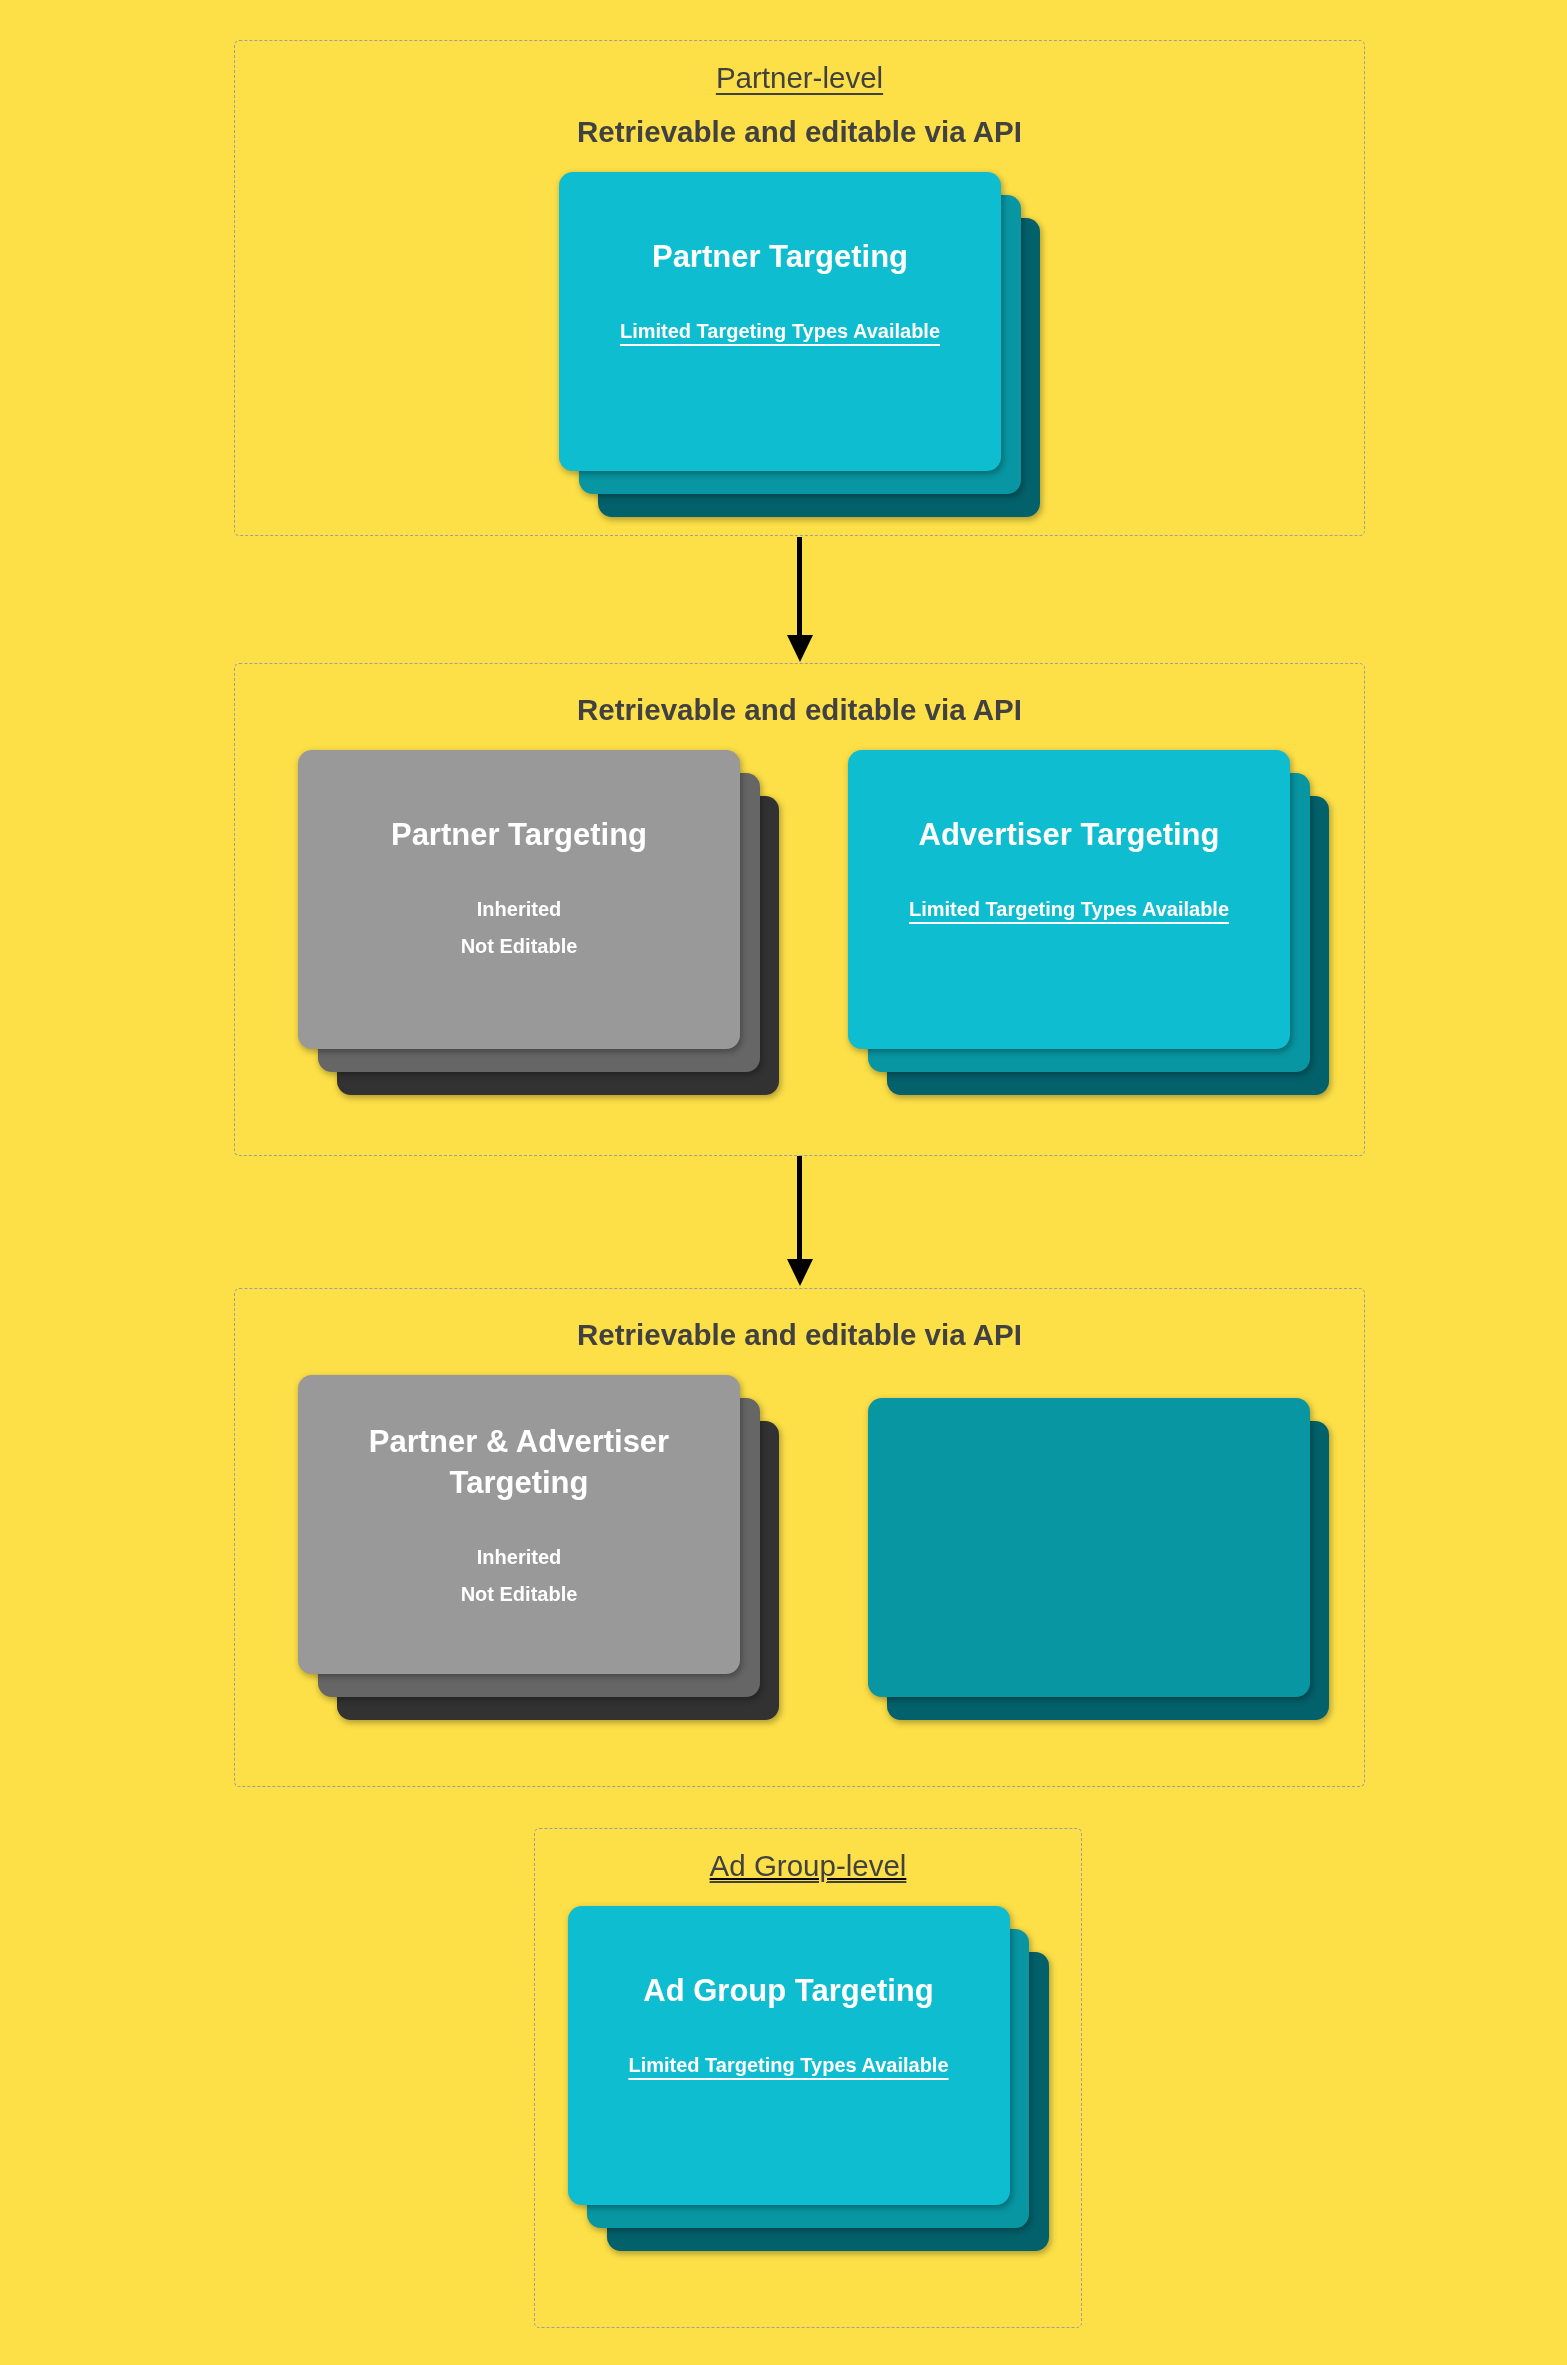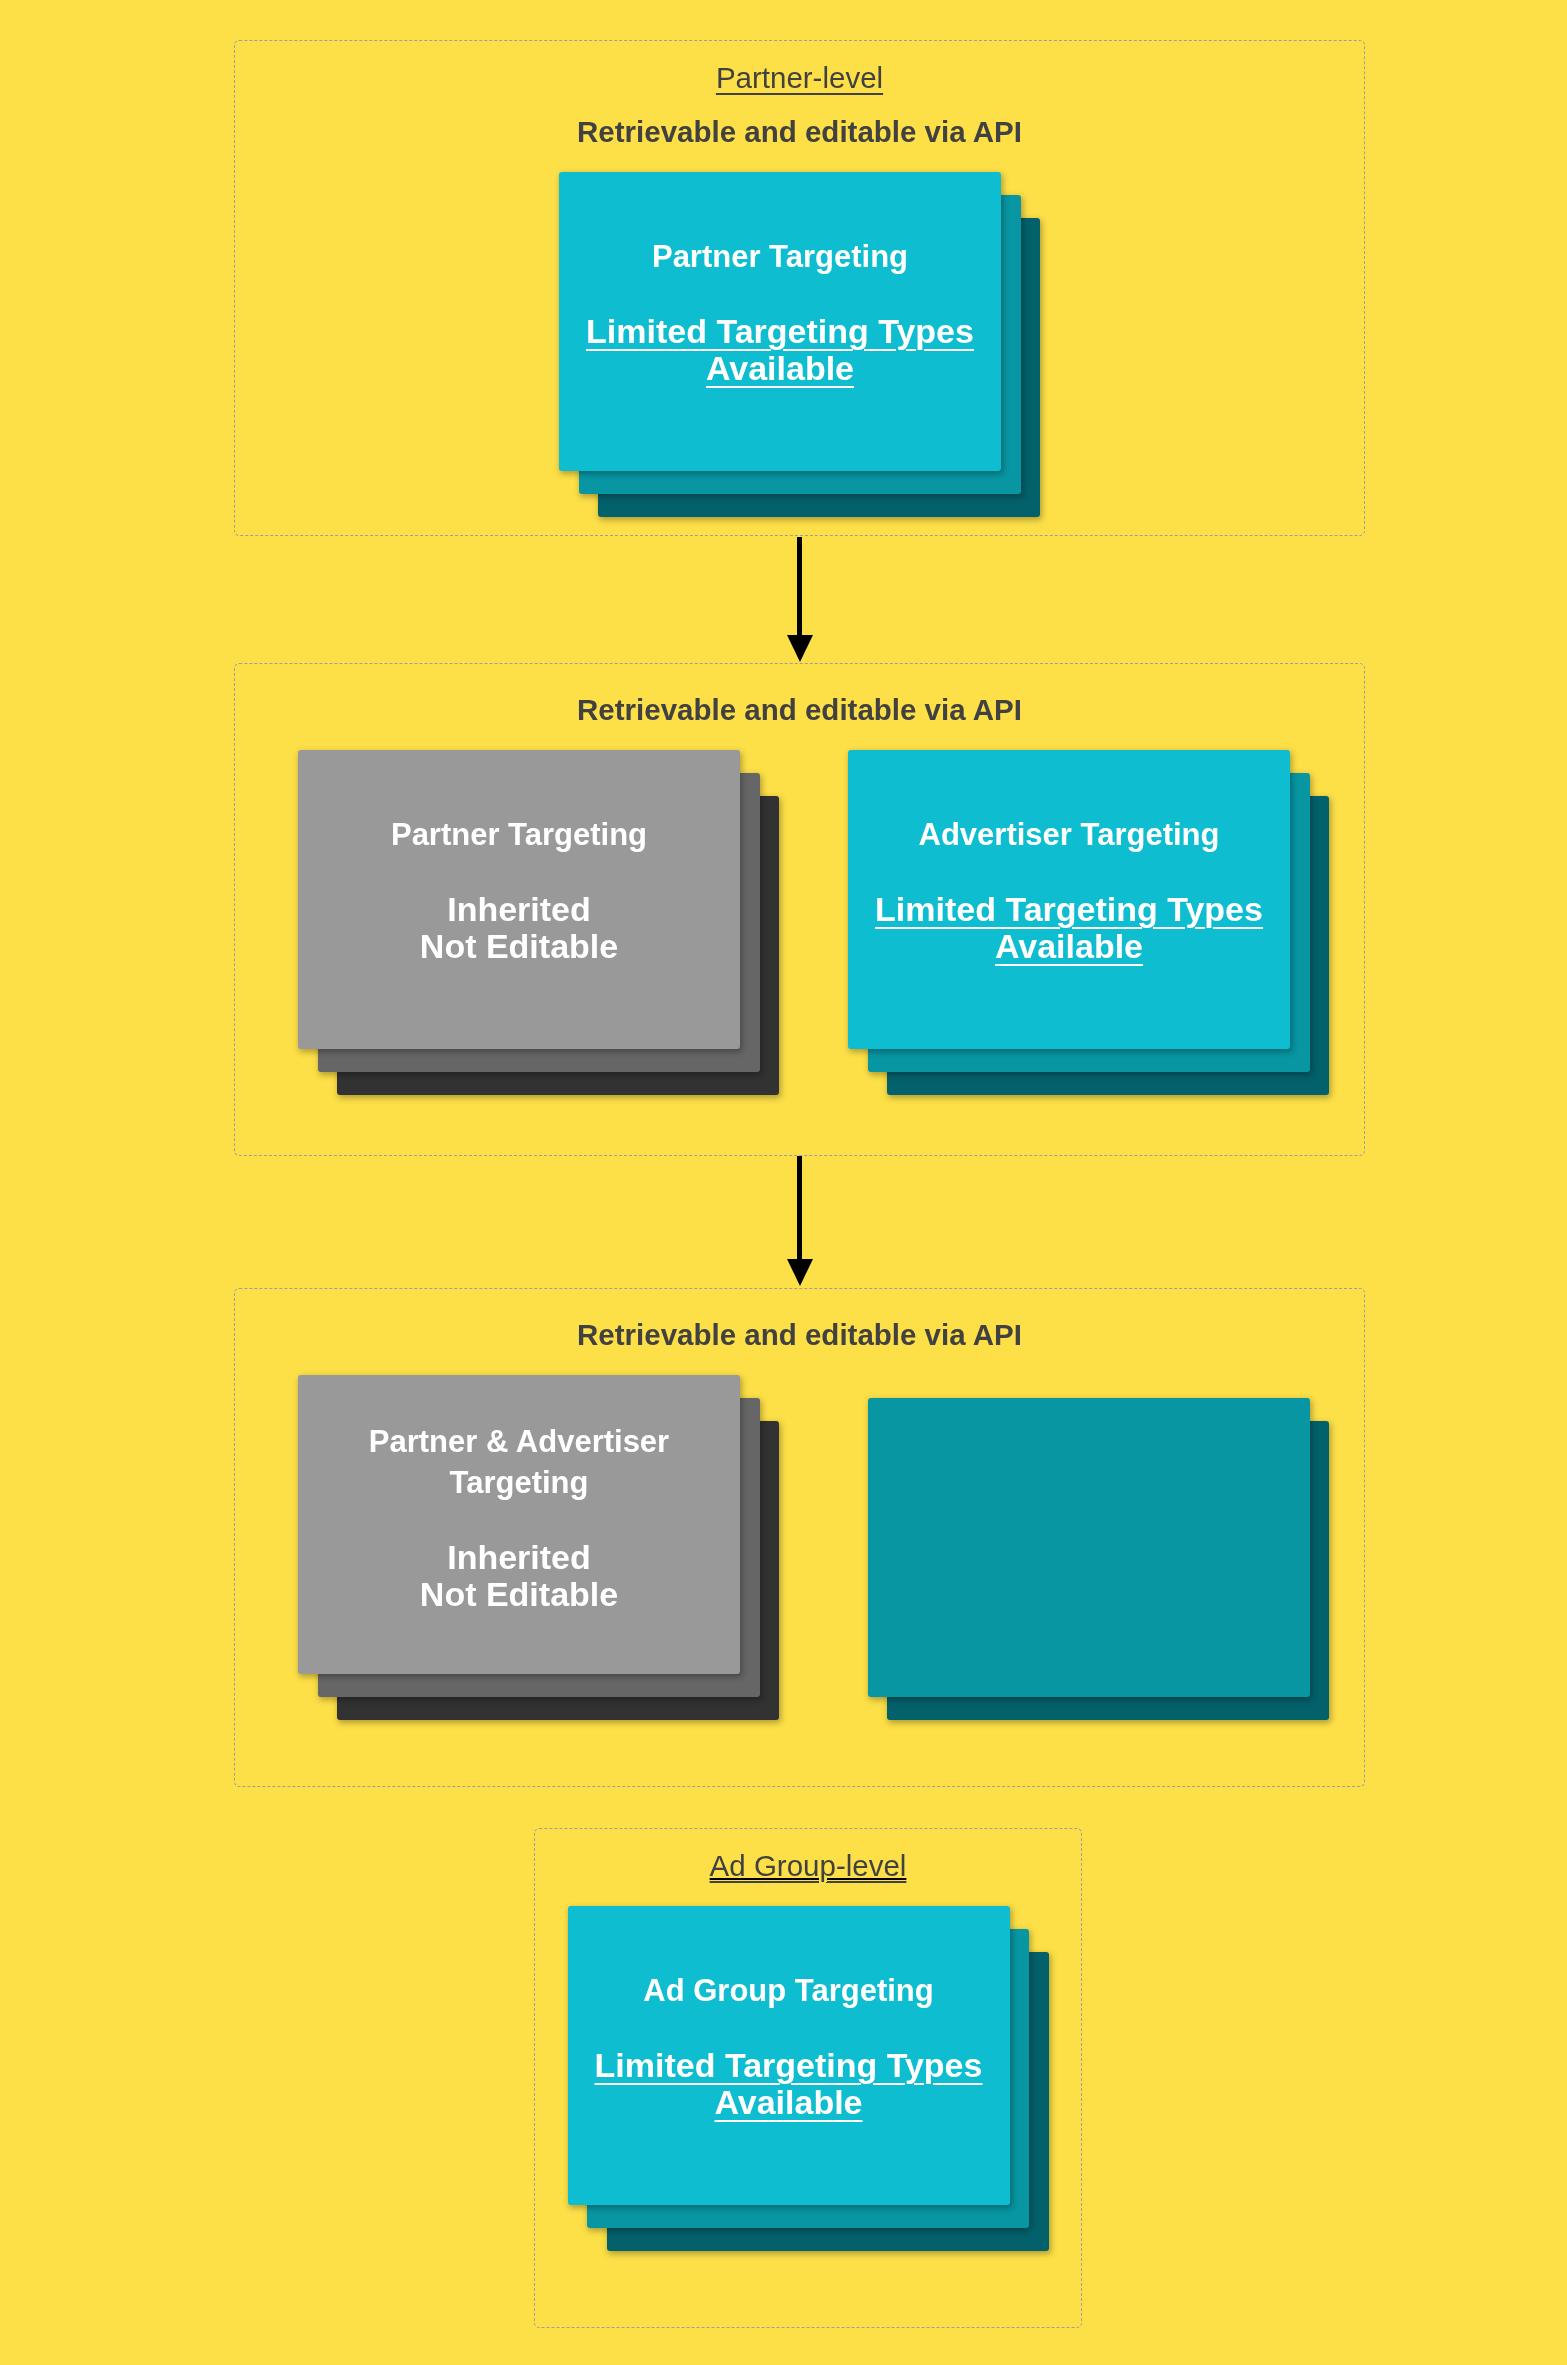--- a/index.html
+++ b/index.html
@@ -63,21 +63,21 @@
   .stack {
     position: relative;
     width: 481px;
     height: 347px;
     flex: 0 0 auto;
   }
   .layer {
     position: absolute;
     width: 442px;
     height: 299px;
-    border-radius: 3px;
+    border-radius: 14px;
     box-shadow: 1.8px 2.7px 6.3px rgba(0,0,0,0.30);
   }
   .layer.back { left: 39px; top: 46px; }
   .layer.mid  { left: 19.6px; top: 23px; }
   .layer.front{ left: 0;    top: 0;
     display: flex;
     flex-direction: column;
     align-items: center;
     box-sizing: border-box;
     padding-top: 64px;
@@ -92,21 +92,21 @@
 
   .card-title {
     font-size: 31px;
     line-height: 41px;
     font-weight: 700;
     color: #ffffff;
     max-width: 384px;
   }
   .card-note {
     margin-top: 36px;
-    font-size: 34px;
+    font-size: 20px;
     line-height: 37px;
     font-weight: 700;
     color: #ffffff;
     max-width: 393px;
     white-space: pre-line;
   }
   .card-note.underlined {
     text-decoration: underline;
     text-underline-offset: 6.3px;
     text-decoration-thickness: 1.8px;

